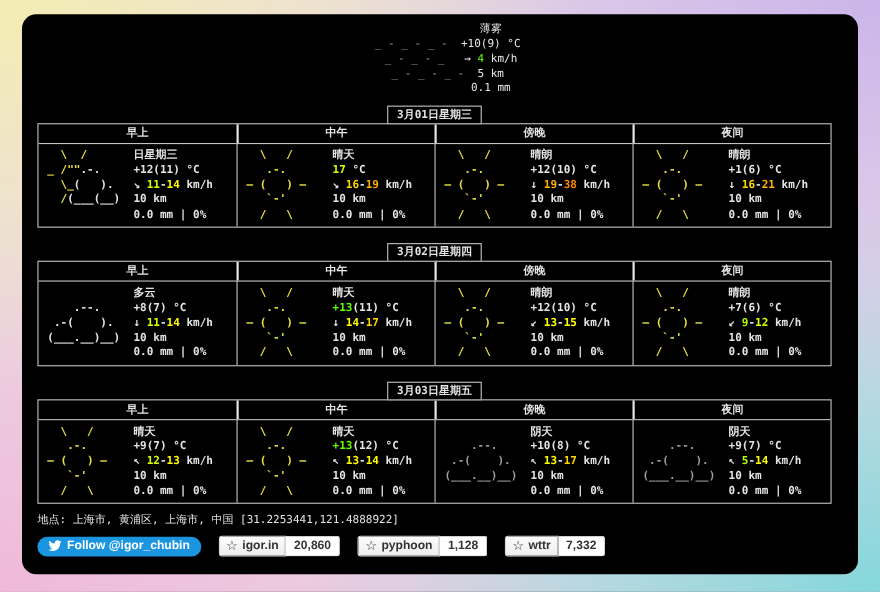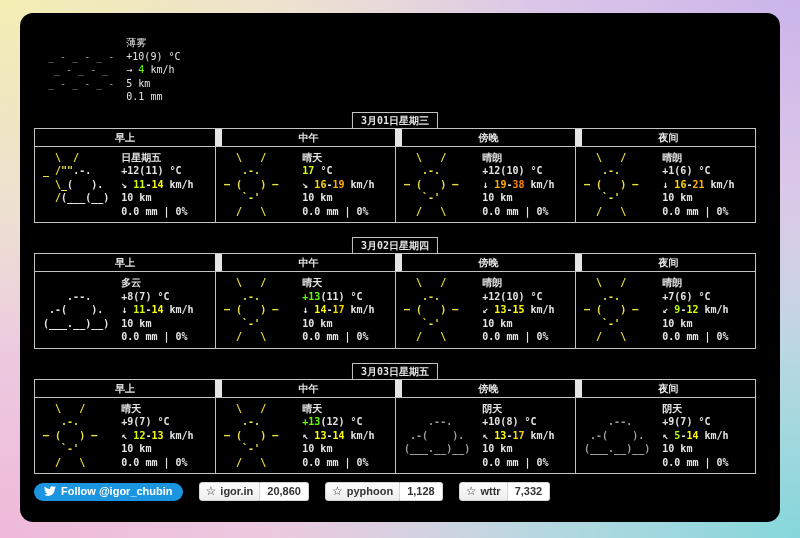--- a/index.html
+++ b/index.html
@@ -15,31 +15,31 @@
   }
   .terminal{
     position:absolute;left:20px;top:13px;right:20px;bottom:16px;
     background:#000;border-radius:13px;padding:7px 14px;box-sizing:border-box;
     color:#e4e4e4;font-size:10px;
   }
   pre{margin:0;font-family:"DejaVu Sans Mono","Liberation Mono",monospace;font-size:10px;line-height:13.5px;}
   .term-header{font-size:11px;line-height:15px;white-space:nowrap;}
   .hdr-label{color:#a65545;}
   .hdr-loc{color:#ddd3a6;margin-left:12px;}
-  .current{margin-top:16px;margin-left:8px;}
+  .current{margin-top:0;margin-left:8px;text-align:center;}
   #days{width:722px;}
   .day-block{position:relative;margin-top:30px;font-weight:bold;}
   .day-block:first-child{margin-top:24px;}
   .day-title{
     position:absolute;top:-16px;left:50%;transform:translateX(-50%);
     border:1px solid #c3c3c3;background:#000;padding:0 8px;line-height:15px;
     font-size:10px;white-space:nowrap;z-index:2;
   }
   .wtable{display:grid;grid-template-columns:repeat(4,1fr);border:1px solid #c3c3c3;}
-  .th{text-align:center;line-height:17px;border-left:7px solid #e5e5e5;}
+  .th{text-align:center;line-height:17px;border-left:2px solid #e5e5e5;}
   .th:nth-child(1){border-left:none;}
   .td{border-left:1px solid #c3c3c3;border-top:1px solid #c3c3c3;padding:4px 0 4px 2px;overflow:hidden;}
   .td:nth-child(5){border-left:none;}
   .loc-line{margin-top:7px;font-size:10px;white-space:nowrap;}
   .buttons{margin-top:8px;display:flex;align-items:center;gap:16px;font-family:"Liberation Sans",sans-serif;}
   .tw-btn{display:inline-flex;align-items:center;gap:5px;background:#1b95e0;color:#fff;
     font-size:11px;font-weight:bold;border-radius:9px;padding:2px 10px 3px;line-height:13px;cursor:pointer;}
   .tw-btn svg{display:block;}
   .gh-btn{display:inline-flex;font-size:11px;font-weight:bold;color:#333;line-height:14px;cursor:pointer;}
   .gh-main{display:inline-flex;align-items:center;gap:4px;background:linear-gradient(#fcfcfc,#eee);
@@ -63,21 +63,21 @@
 
   <div id="days">
       <div class="day-block">
         <div class="day-title">3月01日星期三</div>
         <div class="wtable">
           <div class="th">早上</div>
           <div class="th">中午</div>
           <div class="th">傍晚</div>
           <div class="th">夜间</div>
           <div class="td">
-            <pre><span style="color: rgb(233, 225, 65);">   \  /</span><span>       </span><span>日星期五</span>
+            <pre><span style="color: rgb(233, 225, 65);">   \  /</span><span>       </span><span>日星期三</span>
 <span style="color: rgb(233, 225, 65);"> _ /""</span><span style="color: rgb(230, 230, 230);">.-.</span><span>     </span><span>+12(11)</span><span> °C</span>
 <span style="color: rgb(233, 225, 65);">   \_</span><span style="color: rgb(230, 230, 230);">(   ).</span><span>   </span><span>↘ </span><span style="color: rgb(215, 255, 0);">11</span><span>-</span><span style="color: rgb(255, 255, 0);">14</span><span> km/h</span>
 <span style="color: rgb(233, 225, 65);">   /</span><span style="color: rgb(230, 230, 230); margin-top: 8px;">(___(__)</span><span>  </span><span>10 km</span>
 <span>              </span><span>0.0 mm | 0%</span></pre>
           </div>
           <div class="td">
             <pre><span style="color: rgb(233, 225, 65);">   \   /</span><span>      </span><span>晴天</span>
 <span style="color: rgb(233, 225, 65);">    .-.</span><span>       </span><span style="color: rgb(215, 255, 0);">17</span><span> °C</span>
 <span style="color: rgb(233, 225, 65);"> ― (   ) ―</span><span>    </span><span>↘ </span><span style="color: rgb(255, 215, 0);">16</span><span>-</span><span style="color: rgb(255, 175, 0);">19</span><span> km/h</span>
 <span style="color: rgb(233, 225, 65);">    `-'</span><span>       </span><span>10 km</span>
@@ -168,20 +168,21 @@
             <pre><span>              </span><span>阴天</span>
 <span style="color: rgb(158, 158, 158);">     .--.</span><span>     </span><span>+9(7)</span><span> °C</span>
 <span style="color: rgb(158, 158, 158);">  .-(    ).</span><span>   </span><span>↖ </span><span style="color: rgb(175, 255, 0);">5</span><span>-</span><span style="color: rgb(255, 255, 0);">14</span><span> km/h</span>
 <span style="color: rgb(158, 158, 158);"> (___.__)__)</span><span>  </span><span>10 km</span>
 <span>              </span><span>0.0 mm | 0%</span></pre>
           </div>
         </div>
       </div>
     </div>
 
+  <div class="loc-line">地点: 上海市, 黄浦区, 上海市, 中国 [31.2253441,121.4888922]</div>
 
   <div class="buttons">
     <span class="tw-btn">
       <svg width="12" height="12" viewBox="0 0 24 24" fill="#ffffff">
           <path d="M23.95 4.57c-.88.39-1.83.65-2.82.78 1.01-.61 1.79-1.57 2.16-2.72-.95.55-2 .96-3.13 1.18C19.27 2.85 18 2.25 16.58 2.25c-2.72 0-4.92 2.2-4.92 4.92 0 .39.04.76.13 1.12C7.69 8.09 4.07 6.13 1.64 3.16c-.43.72-.67 1.56-.67 2.48 0 1.71.87 3.21 2.19 4.1-.81-.03-1.57-.25-2.23-.62v.06c0 2.39 1.69 4.37 3.95 4.83-.41.11-.85.17-1.3.17-.31 0-.61-.03-.92-.09.63 1.95 2.45 3.38 4.6 3.42-1.68 1.32-3.81 2.1-6.1 2.1-.39 0-.78-.02-1.17-.07 2.19 1.4 4.77 2.21 7.56 2.21 9.05 0 14-7.5 14-14v-.63c.96-.69 1.8-1.56 2.46-2.55z"></path>
         </svg>
       <span>Follow @igor_chubin</span>
     </span>
 
     <span class="gh-btn">

